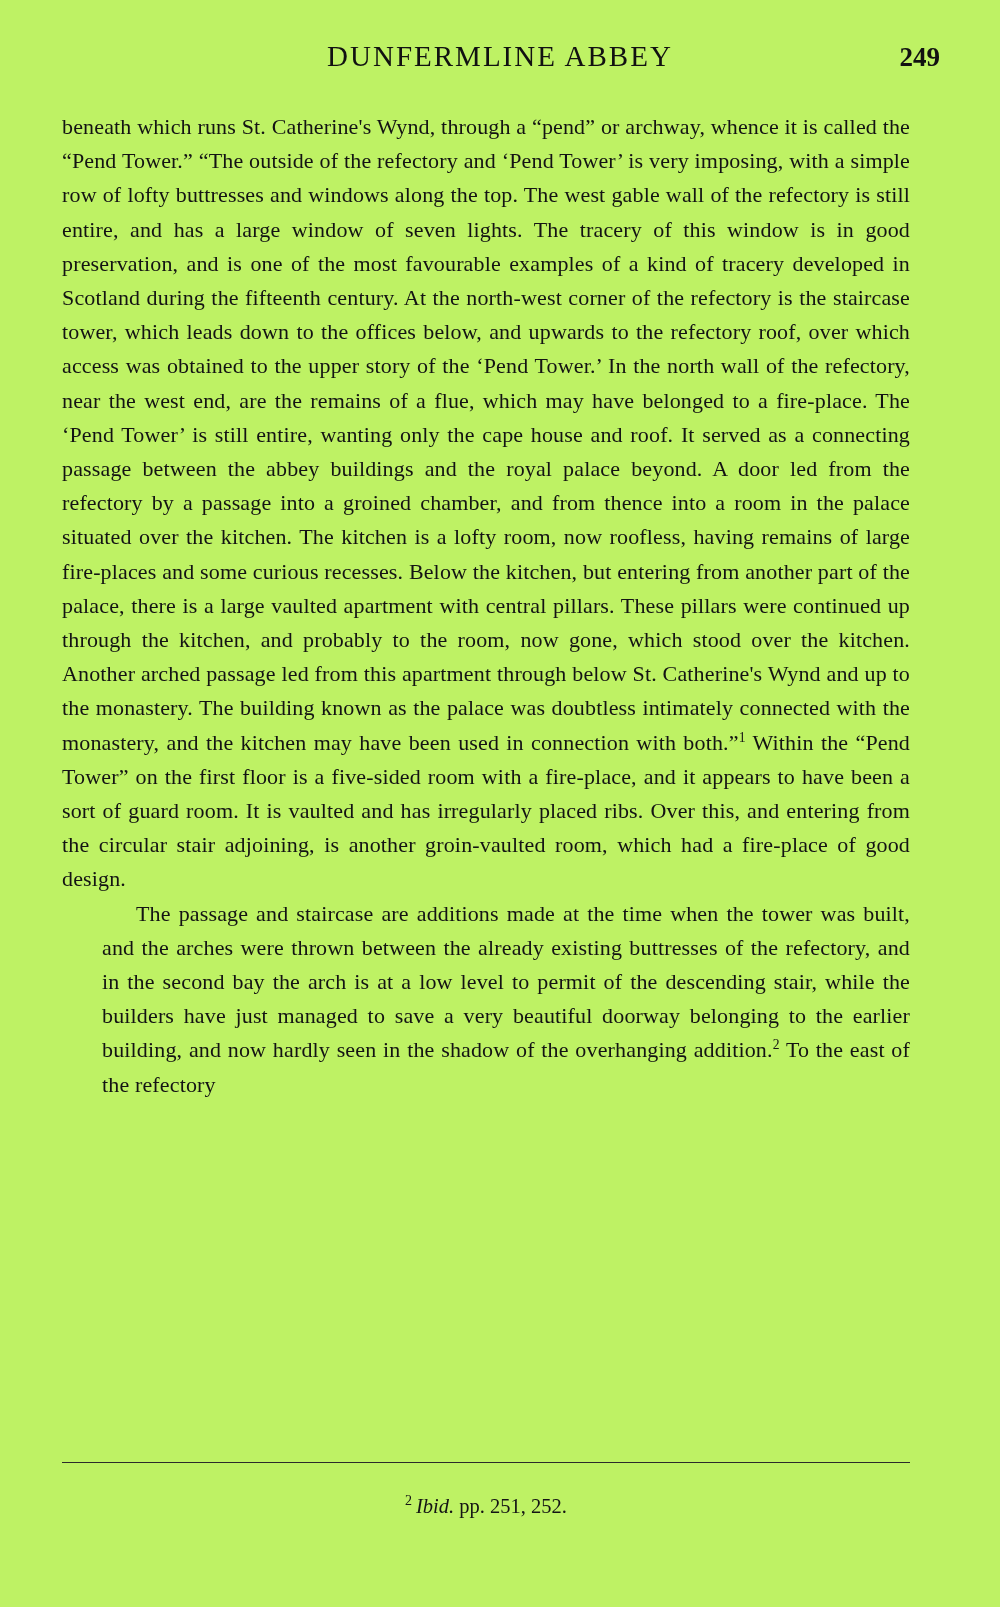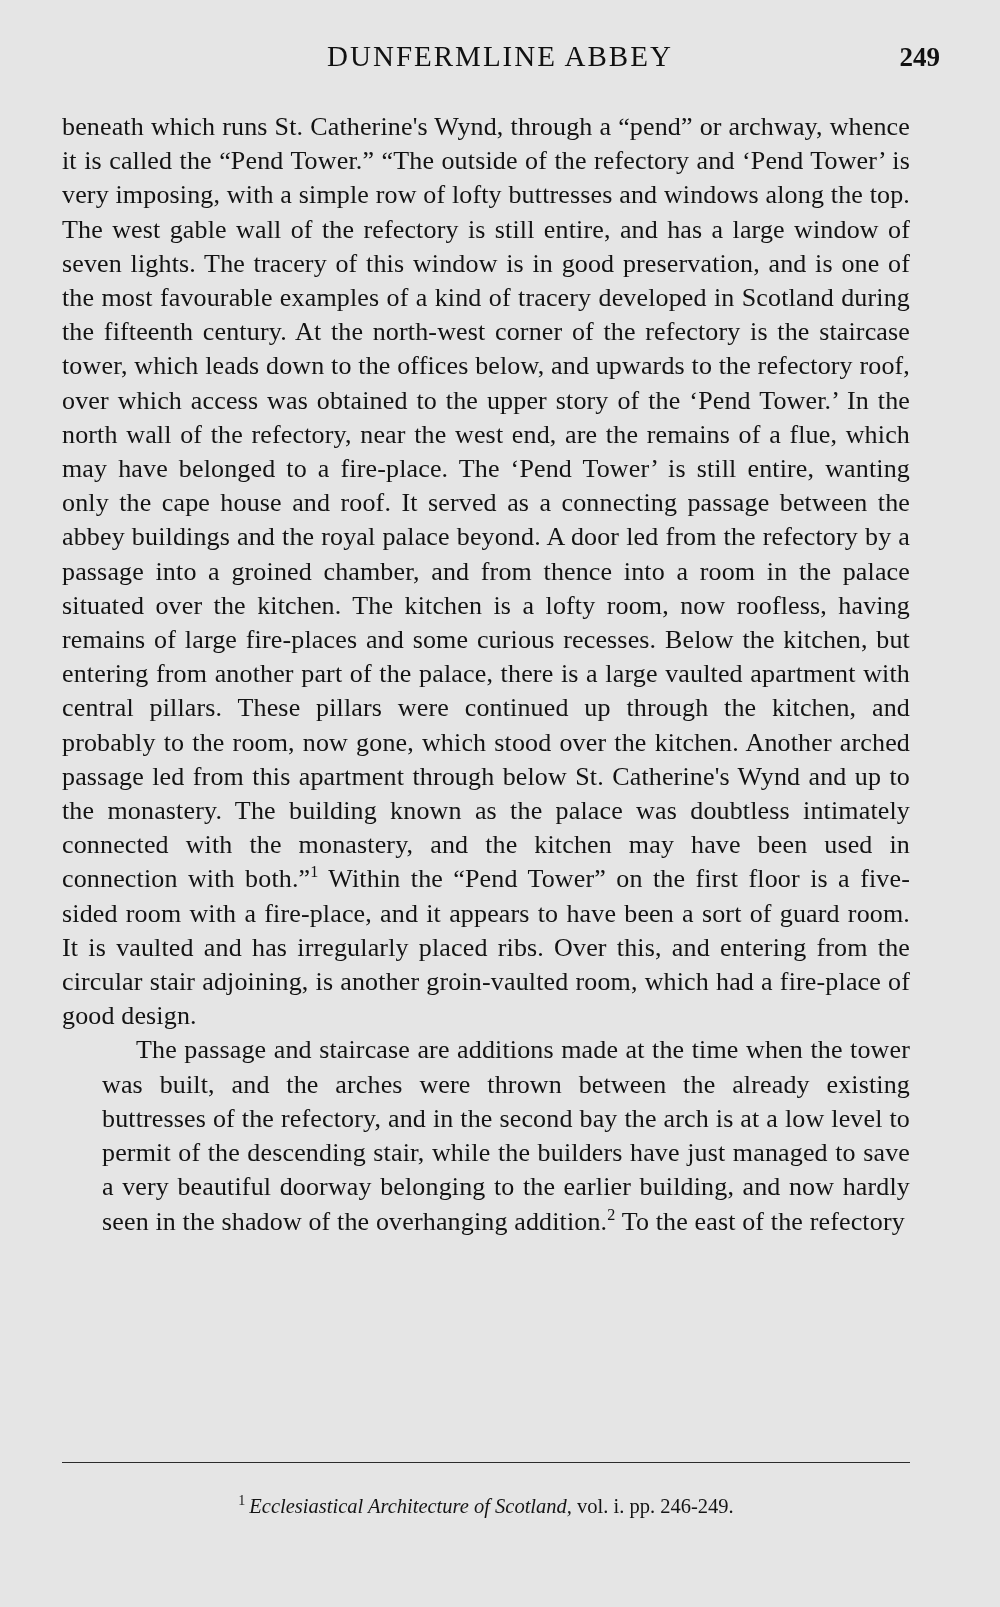--- a/index.html
+++ b/index.html
@@ -12,21 +12,21 @@
     height: 1607px;
     font-family: "Liberation Serif", serif;
     color: #1a1a1a;
   }
   .page {
     position: relative;
     width: 1000px;
     height: 1607px;
     box-sizing: border-box;
     padding: 4px;
-    background: #e5e5e5;
+    background: #bef264;
   }
   .header {
     position: absolute;
     top: 40px;
     left: 60px;
     right: 60px;
     height: 46px;
     display: flex;
     align-items: baseline;
     justify-content: center;
@@ -46,21 +46,21 @@
     font-size: 27px;
     font-weight: bold;
     font-family: "Liberation Serif", serif;
     color: #111;
   }
   .body-text {
     position: absolute;
     top: 110px;
     left: 62px;
     width: 848px;
-    font-size: 26px;
+    font-size: 22px;
     line-height: 34.2px;
     text-align: justify;
     text-justify: inter-word;
     color: #131313;
     letter-spacing: 0.15px;
   }
   .body-text p {
     margin: 0;
   }
   .body-text p.indent {
@@ -112,16 +112,16 @@
   </div>
 
   <div class="body-text">
     <p><span>beneath which runs St. Catherine's Wynd, through a “pend” or archway, whence it is called the “Pend Tower.”  “The outside of the refectory and ‘Pend Tower’ is very imposing, with a simple row of lofty buttresses and windows along the top.  The west gable wall of the refectory is still entire, and has a large window of seven lights.  The tracery of this window is in good preservation, and is one of the most favourable examples of a kind of tracery developed in Scotland during the fifteenth century.  At the north-west corner of the refectory is the staircase tower, which leads down to the offices below, and upwards to the refectory roof, over which access was obtained to the upper story of the ‘Pend Tower.’ In the north wall of the refectory, near the west end, are the remains of a flue, which may have belonged to a fire-place.  The ‘Pend Tower’ is still entire, wanting only the cape house and roof.  It served as a connecting passage between the abbey buildings and the royal palace beyond.  A door led from the refectory by a passage into a groined chamber, and from thence into a room in the palace situated over the kitchen.  The kitchen is a lofty room, now roofless, having remains of large fire-places and some curious recesses.  Below the kitchen, but entering from another part of the palace, there is a large vaulted apartment with central pillars.  These pillars were continued up through the kitchen, and probably to the room, now gone, which stood over the kitchen. Another arched passage led from this apartment through below St. Catherine's Wynd and up to the monastery.  The building known as the palace was doubtless intimately connected with the monastery, and the kitchen may have been used in connection with both.”</span><sup>1</sup><span> Within the “Pend Tower” on the first floor is a five-sided room with a fire-place, and it appears to have been a sort of guard room.  It is vaulted and has irregularly placed ribs. Over this, and entering from the circular stair adjoining, is another groin-vaulted room, which had a fire-place of good design.</span></p>
     <p class="indent"><span>The passage and staircase are additions made at the time when the tower was built, and the arches were thrown between the already existing buttresses of the refectory, and in the second bay the arch is at a low level to permit of the descending stair, while the builders have just managed to save a very beautiful doorway belonging to the earlier building, and now hardly seen in the shadow of the overhanging addition.</span><sup>2</sup><span>  To the east of the refectory</span></p>
   </div>
 
   <div class="rule"></div>
 
   <div class="footnotes">
-    <p class="fn"><span class="fn-marker">1</span><span class="it">Ecclesiastical Architecture of Scotland,</span><span> vol. i. pp. 246-249.</span></p>
+    <p class="fn"><span class="fn-marker">2</span><span class="it">Ibid.</span><span> pp. 251, 252.</span></p>
   </div>
 
 </div>
 
 </body></html>

